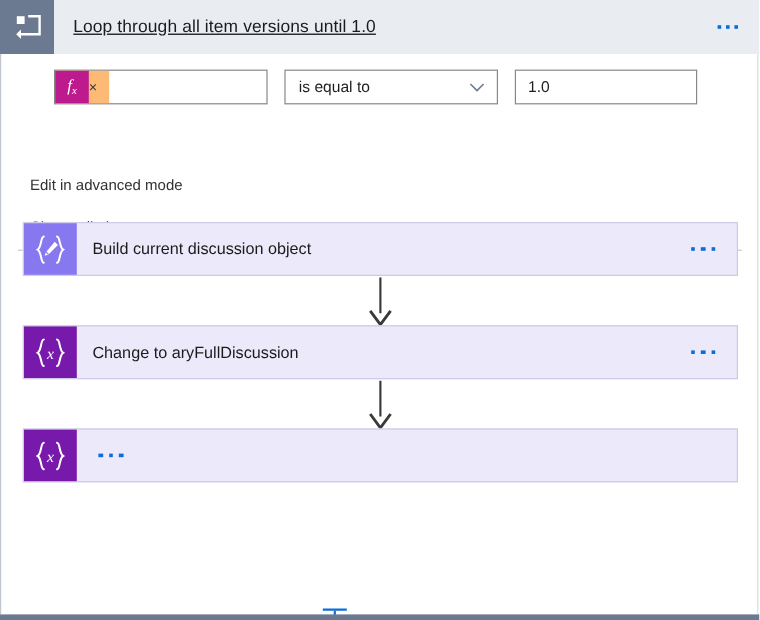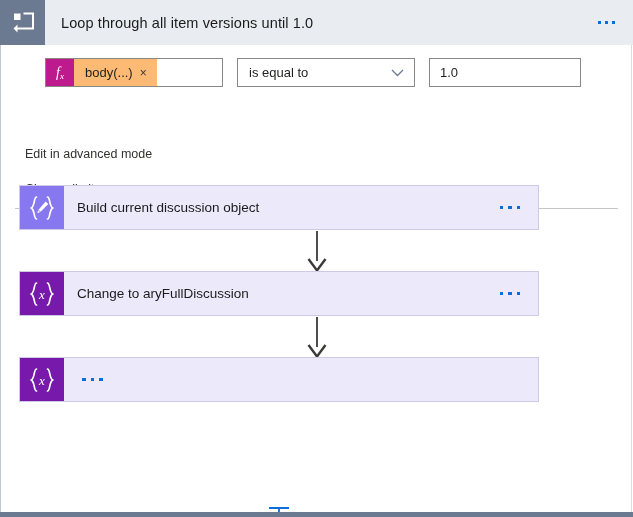--- a/index.html
+++ b/index.html
@@ -42,20 +42,21 @@
   .loop-icon {
     display: block;
   }
   .header-bar {
     flex: 1 1 auto;
     background: #e9edf2;
     display: flex;
     align-items: center;
     padding: 0 14px 0 16px;
     min-width: 0;
+    text-decoration: underline;
   }
   .header-title {
     font-size: 14.5px;
     color: #1b1b1b;
     letter-spacing: 0.1px;
     white-space: nowrap;
     overflow: hidden;
     text-overflow: ellipsis;
     flex: 1 1 auto;
   }
@@ -226,21 +227,21 @@
     top: 163px;
     width: 603px;
     height: 1px;
     background: #c8c6c4;
   }
 
   
   .card {
     position: absolute;
     left: 18px;
-    width: 520px;
+    width: 596px;
     height: 45px;
     background: #ece9fb;
     border: 1px solid #cdc9e6;
     box-sizing: border-box;
     display: flex;
     align-items: stretch;
   }
   .card-icon {
     width: 44px;
     flex: 0 0 44px;
@@ -324,21 +325,20 @@
 
   <div class="body">
 
     <div class="condition-row">
 
       <div class="token-field">
         <div class="token">
           <div class="token-fx">
             <i>f<sub>x</sub></i>
           </div>
-          <div class="token-label">body(...)</div>
           <div class="token-remove">×</div>
         </div>
       </div>
 
       <div class="select-field">
         <div class="select-value">is equal to</div>
         <svg class="chev" width="13" height="8" viewBox="0 0 13 8">
           <path d="M1 1 L6.5 6.5 L12 1" fill="none" stroke="#6b7a8f" stroke-width="1.3"></path>
         </svg>
       </div>

